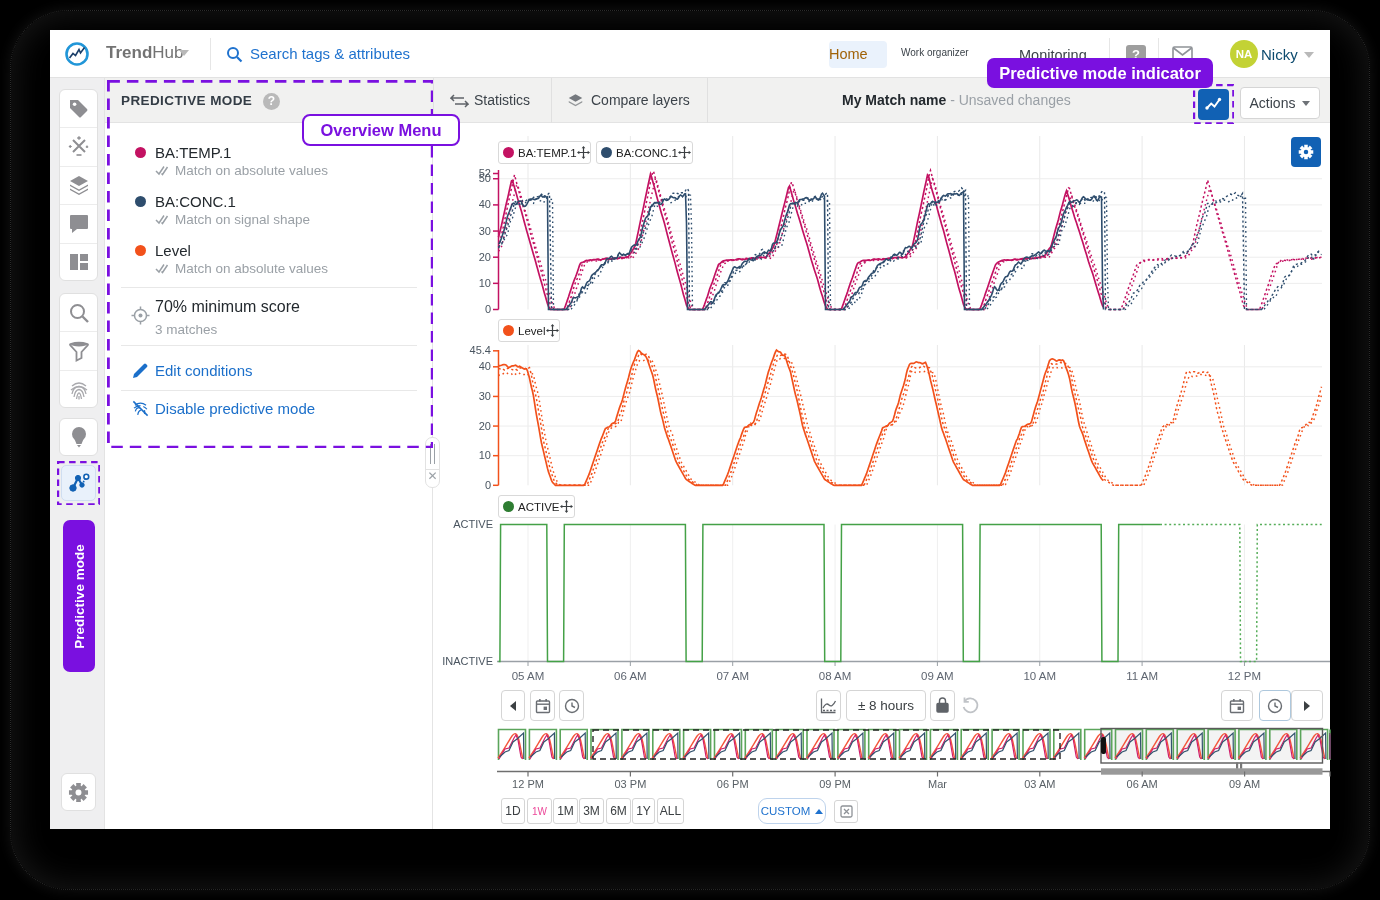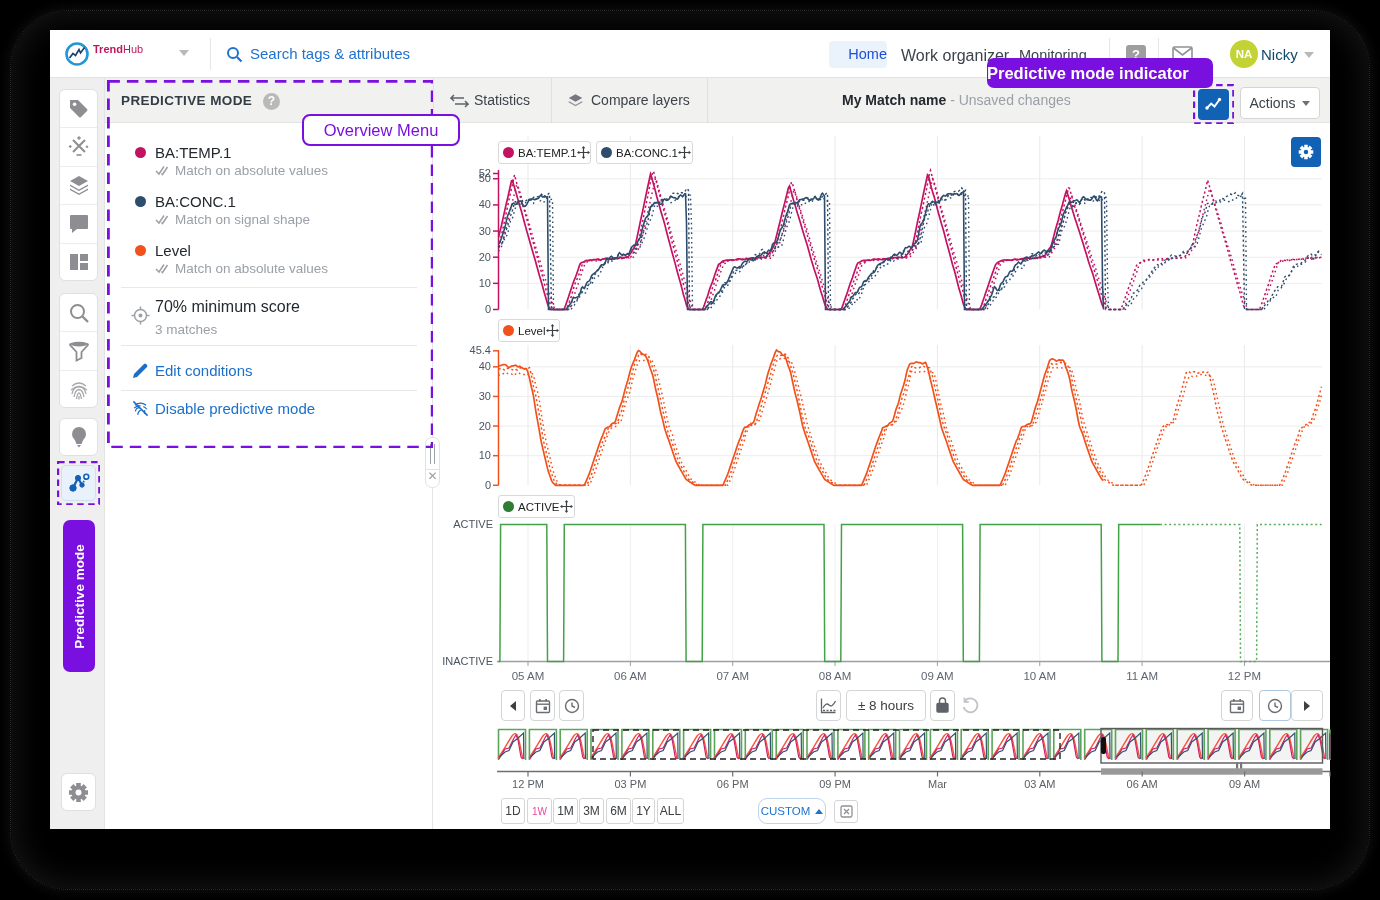--- a/index.html
+++ b/index.html
@@ -10,30 +10,30 @@
 .dot{width:11px;height:11px;border-radius:50%}
 svg{display:block}
 </style></head><body>
 <div style="position:absolute;left:10px;top:10px;width:1360px;height:880px;border-radius:58px;border:1.5px dotted rgba(255,255,255,0.17);box-shadow:0 0 12px 2px rgba(255,255,255,0.06), inset 0 0 30px 5px rgba(70,70,70,0.3)"></div>
 <div class="win"></div>
 <div class="abs" style="left:50px;top:30px;width:1280px;height:48px;background:#fff;border-bottom:1px solid #e2e2e2">
 <svg class="abs" style="left:15px;top:12px" width="24" height="24" viewBox="0 0 24 24">
 <circle cx="12" cy="12" r="10.5" fill="none" stroke="#2196d8" stroke-width="2.6"></circle>
 <path d="M4.5,16 L8,11.5 L10.5,13.5 L14,7.5 L15.5,11 L19.5,5.5" fill="none" stroke="#1a3e68" stroke-width="1.6"></path>
 </svg>
-<div class="abs" style="left:43px;top:13px;font-size:11px;color:#be185d"><b>Trend</b>Hub</div>
+<div class="abs" style="left:56px;top:13px;font-size:17px;color:#737373"><b>Trend</b>Hub</div>
 <div class="abs" style="left:129px;top:20px;width:0;height:0;border-left:5px solid transparent;border-right:5px solid transparent;border-top:6px solid #b9b9b9"></div>
 <div class="abs" style="left:160px;top:8px;width:1px;height:32px;background:#e6e6e6"></div>
 <svg class="abs" style="left:176px;top:16px" width="17" height="17" viewBox="0 0 17 17">
       <circle cx="7" cy="7" r="5" fill="none" stroke="#1f72ce" stroke-width="2"></circle>
       <line x1="11" y1="11" x2="15.5" y2="15.5" stroke="#1f72ce" stroke-width="2.2"></line>
     </svg>
 <div class="abs" style="left:200px;top:15px;font-size:15px;color:#1f72ce">Search tags &amp; attributes</div>
-<div class="abs" style="left:779px;top:11px;width:58px;height:27px;background:#eaf2fc;border-radius:4px;text-align:right;line-height:27px;font-size:14.5px;color:#1d4ed8">Home</div>
-<div class="abs" style="left:851px;top:17px;font-size:16px;color:#3c434a">Work organizer</div>
+<div class="abs" style="left:779px;top:11px;width:58px;height:27px;background:#eaf2fc;border-radius:4px;text-align:left;line-height:27px;font-size:14.5px;color:#a16207">Home</div>
+<div class="abs" style="left:851px;top:17px;font-size:10px;color:#3c434a">Work organizer</div>
 <div class="abs" style="left:969px;top:17px;font-size:14.5px;color:#3c434a">Monitoring</div>
 <div class="abs" style="left:1059px;top:8px;width:1px;height:32px;background:#e6e6e6"></div>
 <div class="abs" style="left:1076px;top:15px;width:20px;height:19px;background:#9e9e9e;border-radius:3px;color:#fff;font-size:13px;font-weight:bold;text-align:center;line-height:19px">?</div>
 <div class="abs" style="left:1108px;top:8px;width:1px;height:32px;background:#e6e6e6"></div>
 <svg class="abs" style="left:1122px;top:16px" width="21" height="16" viewBox="0 0 21 16">
       <rect x="1" y="1" width="19" height="14" rx="1.5" fill="none" stroke="#8e9297" stroke-width="1.6"></rect>
       <path d="M1.5,2 L10.5,9 L19.5,2" fill="none" stroke="#8e9297" stroke-width="1.6"></path>
     </svg>
 <div class="abs" style="left:1180px;top:10px;width:28px;height:28px;border-radius:50%;background:#c3d235;color:#fff;font-size:11.5px;font-weight:bold;text-align:center;line-height:28px">NA</div>
 <div class="abs" style="left:1211px;top:16px;font-size:15px;color:#0c4a6e">Nicky</div>
@@ -201,22 +201,22 @@
   </svg>
 <div class="abs" style="left:155px;top:399.5px;font-size:15px;color:#1b6fca">Disable predictive mode</div>
 <div class="abs" style="left:424.5px;top:437px;width:15px;height:51px;background:#fff;border:1px solid #e2e2e2;border-radius:7px"></div>
 <div class="abs" style="left:429.5px;top:444px;width:1.5px;height:20px;background:#9aa0a6"></div>
 <div class="abs" style="left:433.5px;top:444px;width:1.5px;height:20px;background:#9aa0a6"></div>
 <div class="abs" style="left:424.5px;top:469px;width:15px;height:1px;background:#e2e2e2"></div>
 <div class="abs" style="left:427px;top:468px;width:11px;height:16px;color:#9aa0a6;font-size:12px;text-align:center;line-height:16px">✕</div>
 <svg class="abs" style="left:106.7px;top:79.7px" width="326.6" height="368.6">
     <rect x="1.4" y="1.4" width="323.8" height="365.8" rx="0" fill="none" stroke="#7a10e0" stroke-width="2.8" stroke-dasharray="11.5 7"></rect>
   </svg>
-<div class="abs" style="left:302px;top:114px;width:158px;height:32px;background:#fff;border:2.5px solid #7a10e0;border-radius:8px;color:#7a10e0;font-size:16.5px;font-weight:normal;text-align:center;line-height:28px">Overview Menu</div>
-<div class="abs" style="left:987px;top:58px;width:226px;height:30px;background:#7a10e0;border-radius:7px;color:#fff;font-size:16.5px;font-weight:bold;text-align:left;line-height:30px">Predictive mode indicator</div>
+<div class="abs" style="left:302px;top:114px;width:158px;height:32px;background:#fff;border:2.5px solid #7a10e0;border-radius:8px;color:#7a10e0;font-size:16.5px;font-weight:bold;text-align:center;line-height:28px">Overview Menu</div>
+<div class="abs" style="left:987px;top:58px;width:226px;height:30px;background:#7a10e0;border-radius:7px;color:#fff;font-size:16.5px;font-weight:bold;text-align:center;line-height:30px">Predictive mode indicator</div>
 <svg style="position:absolute;left:0;top:0" width="1380" height="900">
     <line x1="528.0" y1="136" x2="528.0" y2="309.5" stroke="#e9e9e9" stroke-width="1"></line>
     <line x1="528.0" y1="345" x2="528.0" y2="485.3" stroke="#e9e9e9" stroke-width="1"></line>
     <line x1="528.0" y1="524.5" x2="528.0" y2="661.5" stroke="#efefef" stroke-width="1"></line>
     <line x1="630.35" y1="136" x2="630.35" y2="309.5" stroke="#e9e9e9" stroke-width="1"></line>
     <line x1="630.35" y1="345" x2="630.35" y2="485.3" stroke="#e9e9e9" stroke-width="1"></line>
     <line x1="630.35" y1="524.5" x2="630.35" y2="661.5" stroke="#efefef" stroke-width="1"></line>
     <line x1="732.7" y1="136" x2="732.7" y2="309.5" stroke="#e9e9e9" stroke-width="1"></line>
     <line x1="732.7" y1="345" x2="732.7" y2="485.3" stroke="#e9e9e9" stroke-width="1"></line>
     <line x1="732.7" y1="524.5" x2="732.7" y2="661.5" stroke="#efefef" stroke-width="1"></line>

